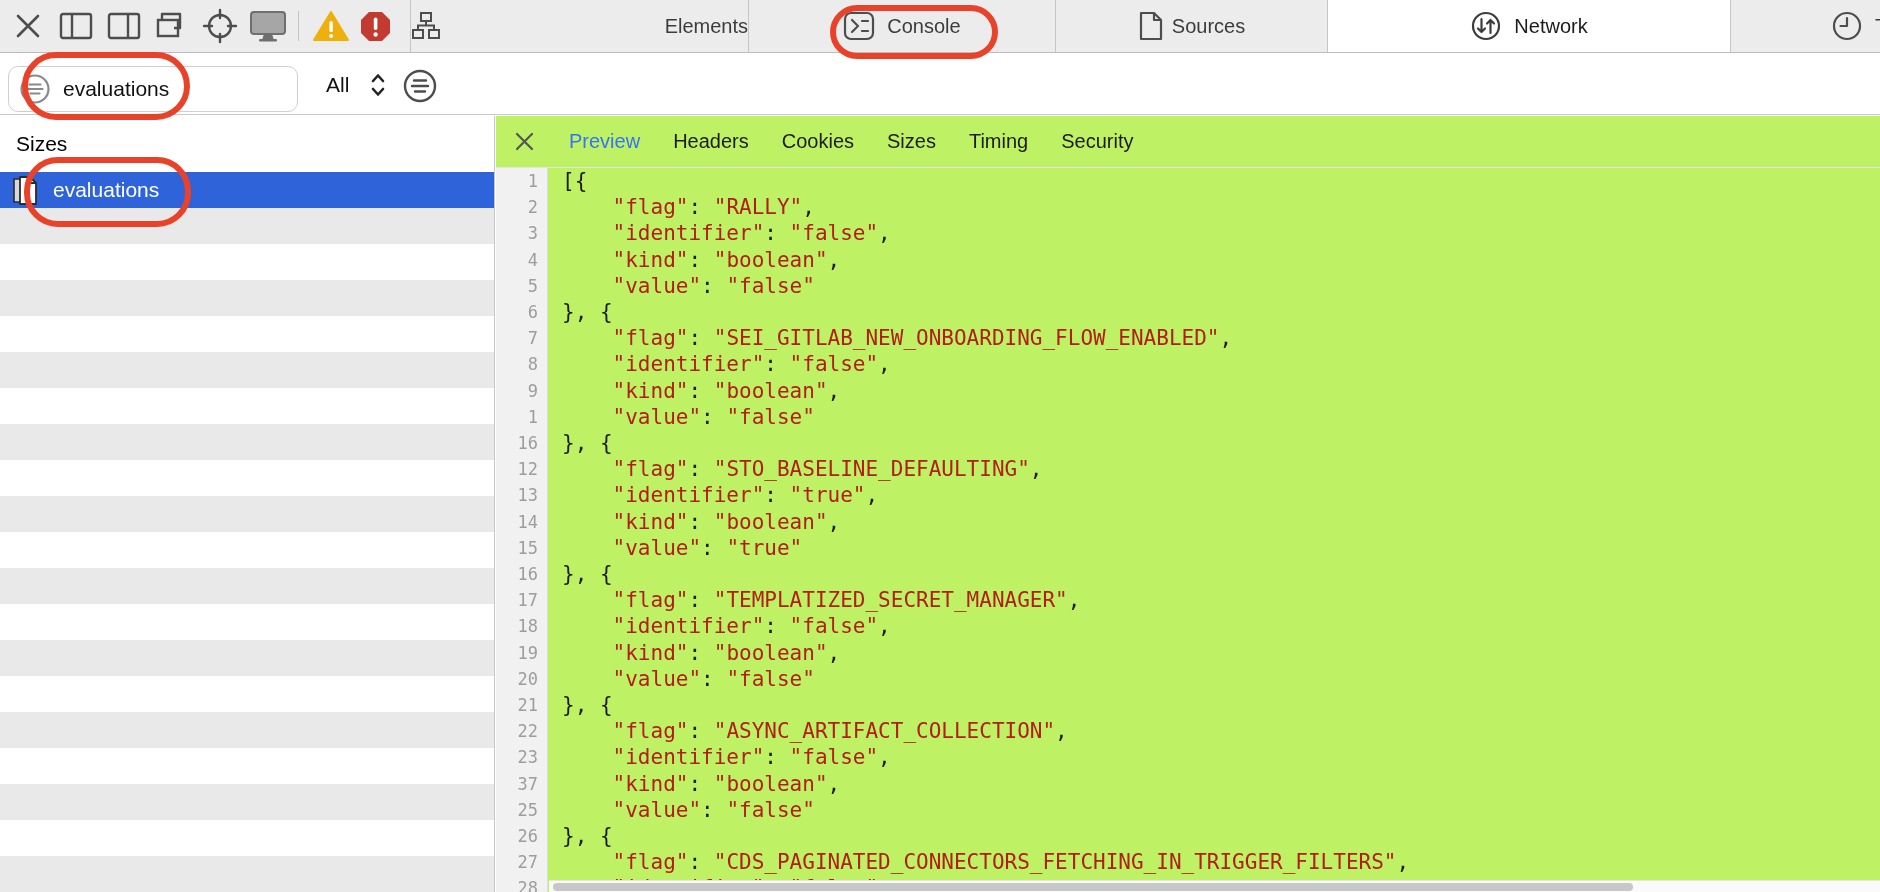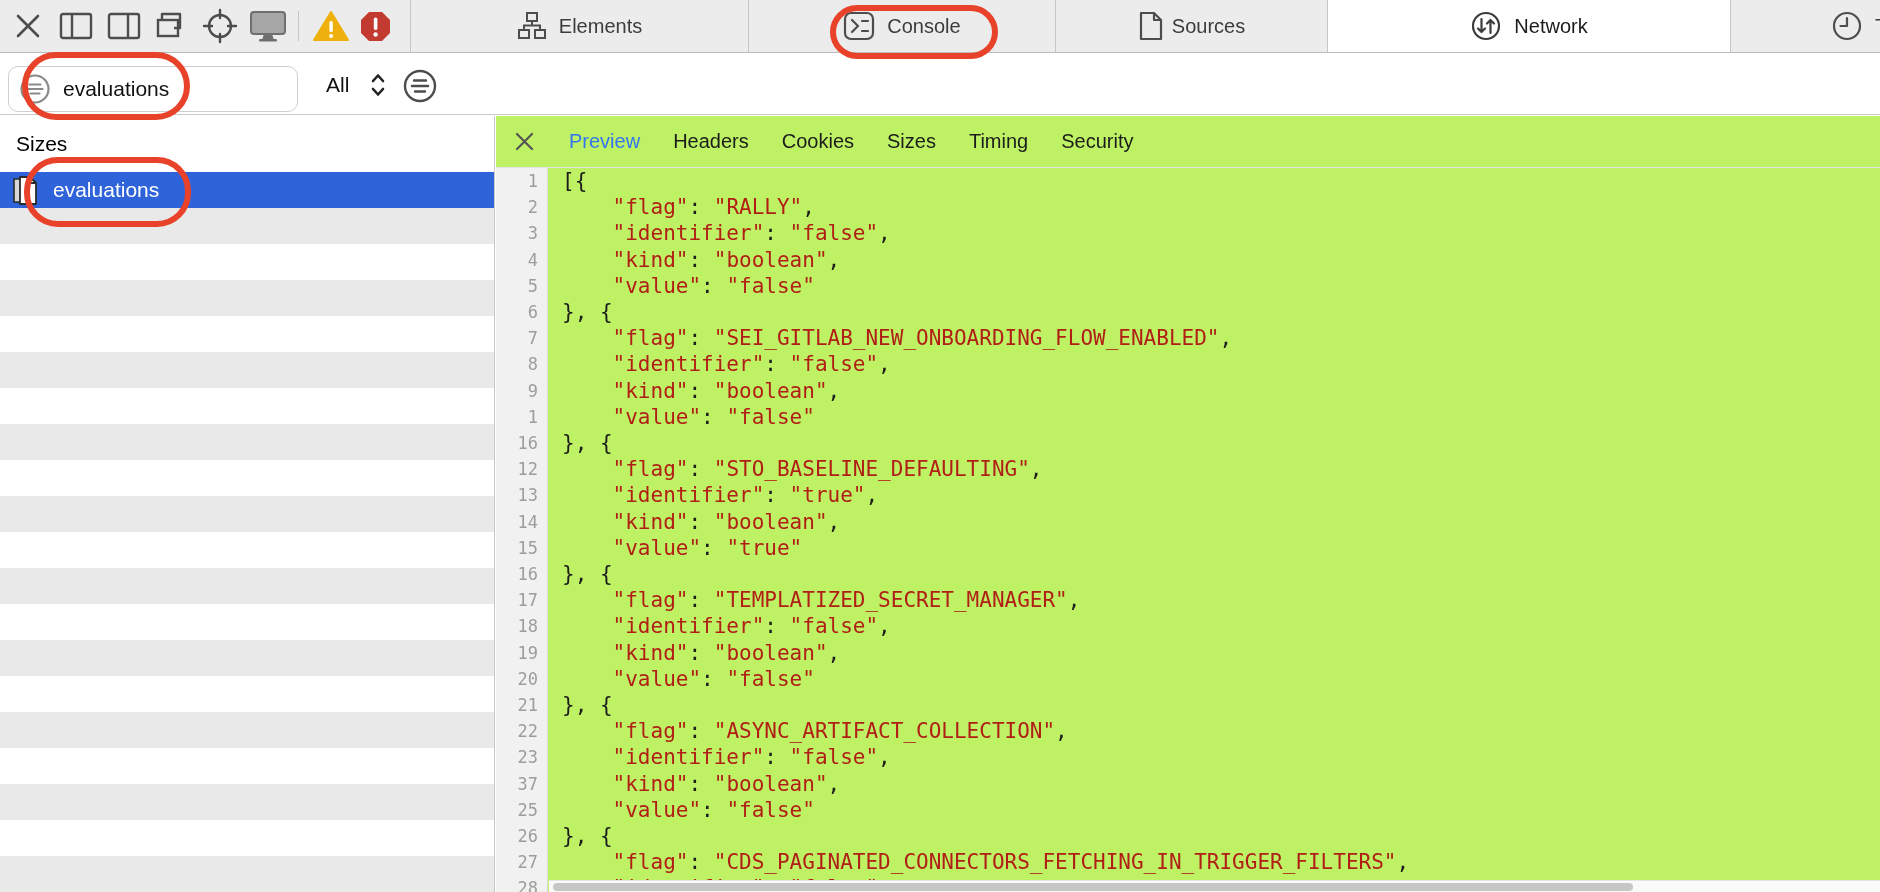--- a/index.html
+++ b/index.html
@@ -10,21 +10,21 @@
   .topbar { position:absolute; top:0; left:0; width:1880px; height:53px;
             background:#ececec; border-bottom:1px solid #bcbcbc; display:flex; }
   .toolbar { width:410px; display:flex; align-items:center; padding-left:8px; flex:0 0 auto; }
   .tbtn { width:40px; height:40px; display:flex; align-items:center; justify-content:center; margin-right:8px; }
   .tsep { width:1px; height:30px; background:#c4c4c4; margin:0 10px 0 2px; }
   .badge { width:44px; height:40px; display:flex; align-items:center; justify-content:center; }
 
   .tabbar { flex:1; display:flex; height:100%; }
   .tab { display:flex; align-items:center; justify-content:center; gap:12px;
          border-left:1px solid #c6c6c6; height:100%; font-size:20px; color:#3c3c3c; }
-  .tab-elements { flex:0 0 338px; }
+  .tab-elements { flex:0 0 338px;justify-content:space-between; }
   .tab-console  { flex:0 0 307px; }
   .tab-sources  { flex:0 0 272px;gap:8px; }
   .tab-network  { flex:0 0 403px; background:#fff; color:#1c1c1c; }
   .tab-timelines{ flex:1 1 auto; justify-content:flex-start; padding-left:100px; overflow:hidden; }
 
   
   .filter-row { position:absolute; top:54px; left:0; width:1880px; height:61px;
                 background:#fff; border-bottom:1px solid #c9c9c9; }
   .search-box { position:absolute; left:8px; top:12px; width:290px; height:46px;
                 border:1px solid #cfcfcf; border-radius:10px; background:#fff;

